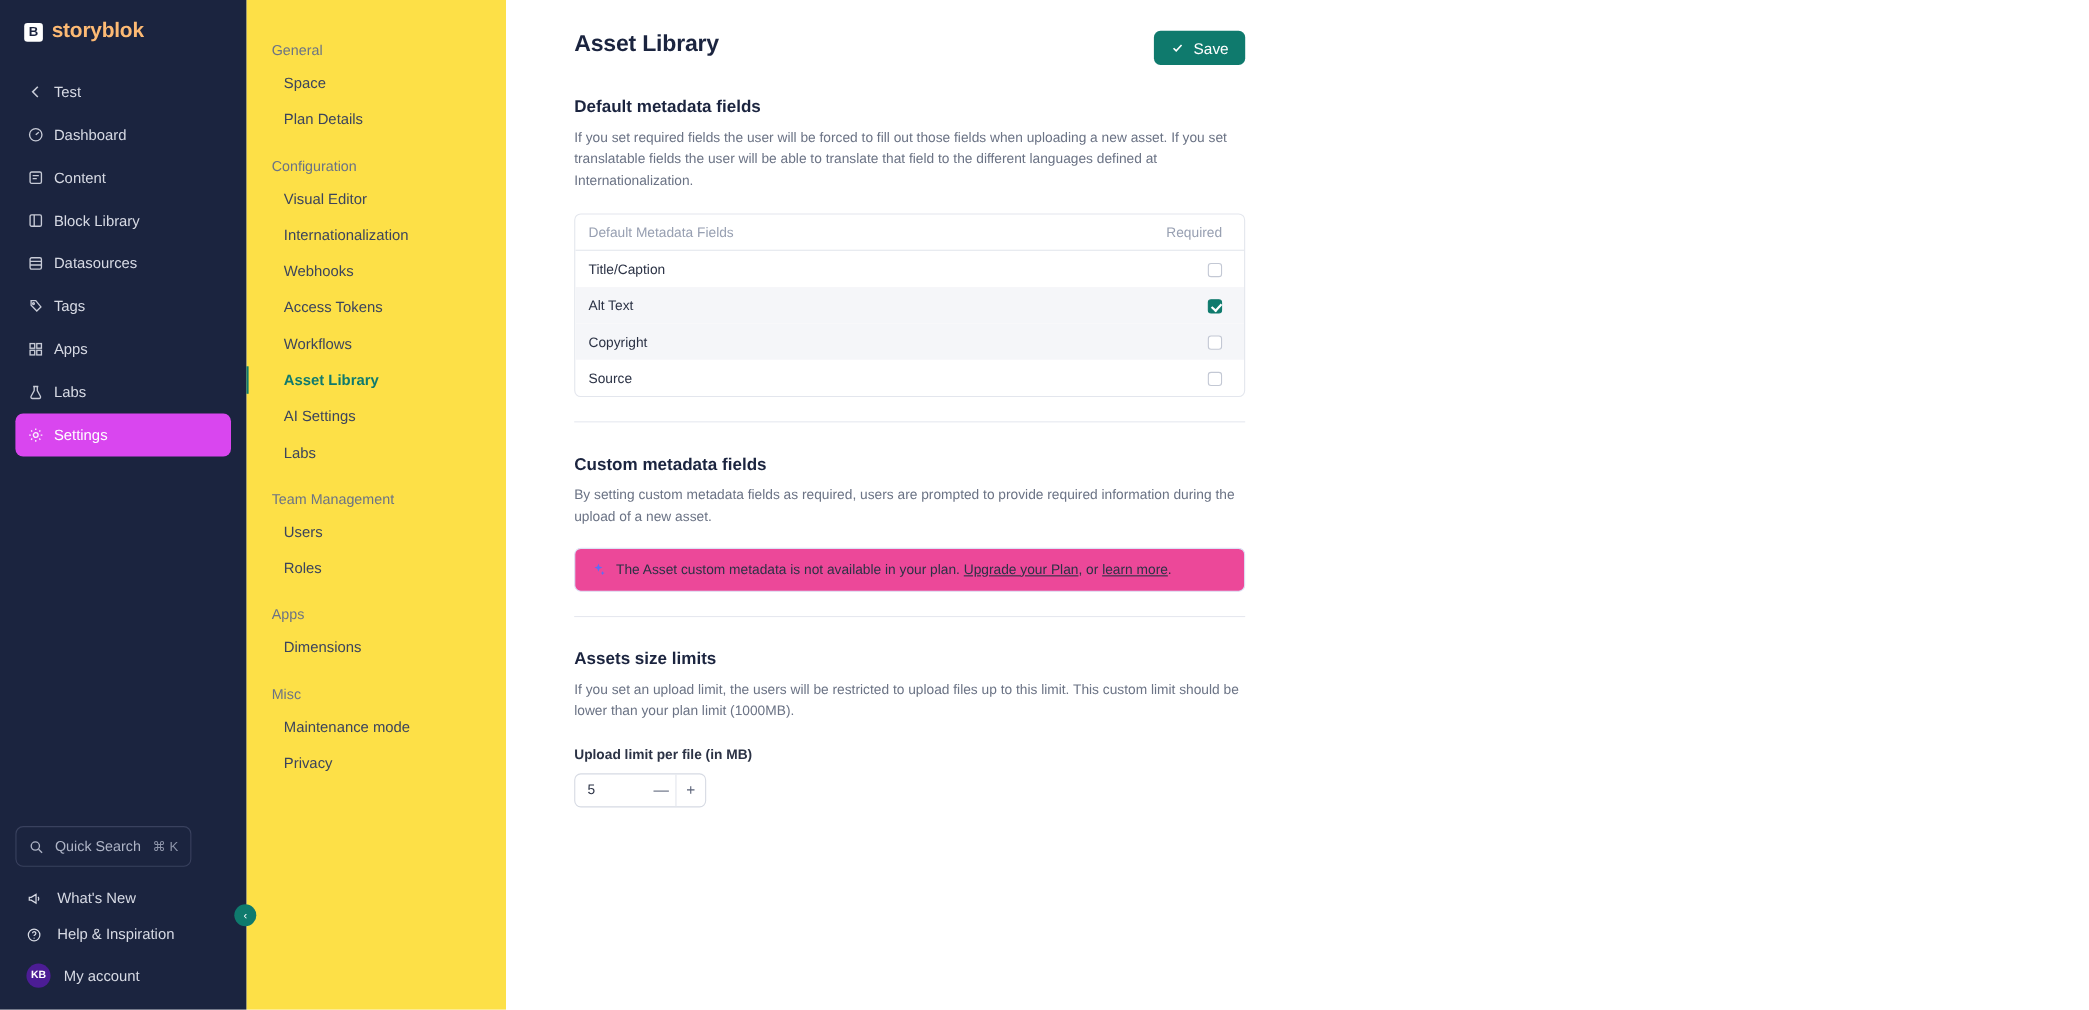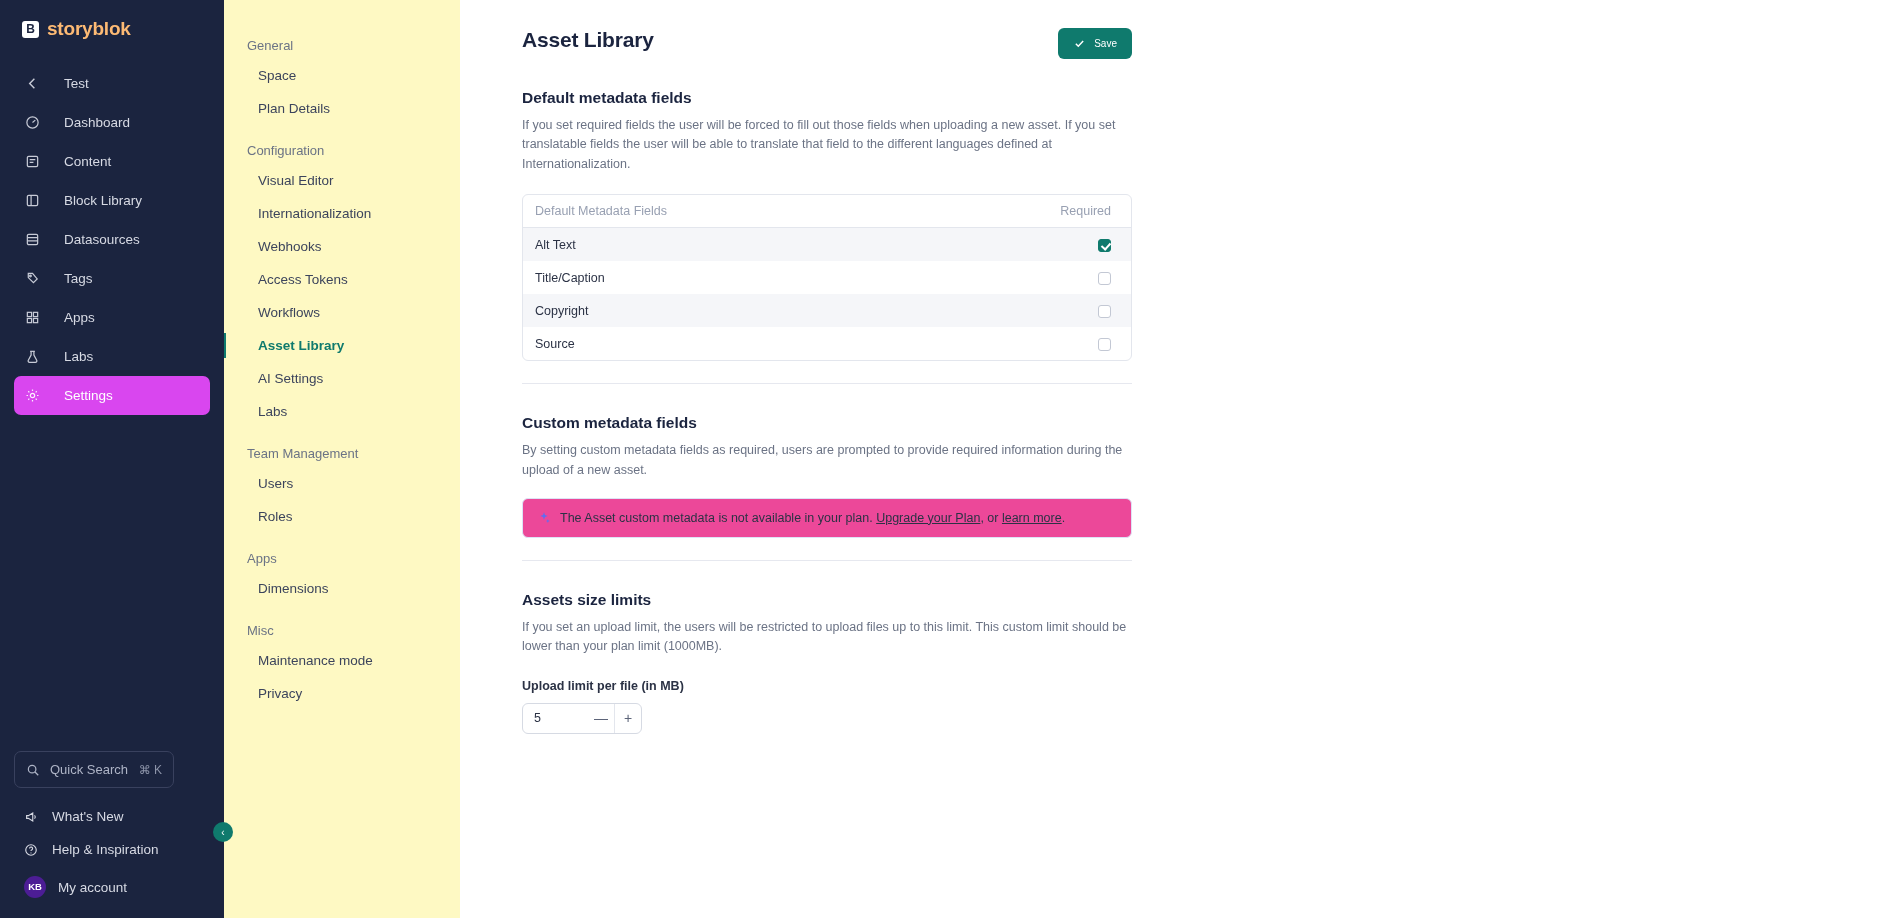--- a/index.html
+++ b/index.html
@@ -25,21 +25,21 @@
   }
   .brand-mark {
     width: 17px; height: 17px; border-radius: 3px;
     background: #ffffff; color: #1b243f;
     font-size: 12px; font-weight: 700; line-height: 17px; text-align: center;
   }
   .brand-name { font-size: 19px; font-weight: 700; letter-spacing: -0.2px; color: #fdba74; }
 
   .nav { padding: 10px 14px 0 14px; }
   .nav-item {
-    display: flex; align-items: center; gap: 23px;
+    display: flex; align-items: center; gap: 8px;
     height: 39px; padding: 0 10px;
     border-radius: 7px;
     font-size: 13.5px; color: #d7dae4;
     cursor: pointer;
   }
   .nav-item .ico { width: 17px; height: 17px; flex: 0 0 17px; display: flex; align-items: center; justify-content: center; opacity: .92; }
   .nav-item.active { background: #d946ef; color: #fff; font-weight: 400; text-align: right; }
   .nav-item.back .ico svg { stroke: #d7dae4; }
 
   svg { display: block; }
@@ -72,21 +72,21 @@
     width: 20px; height: 20px; border-radius: 50%;
     background: #0f7a6d; color: #fff;
     display: flex; align-items: center; justify-content: center;
     font-size: 10px; cursor: pointer; z-index: 5;
   }
 
   
   .settings-nav {
     width: 236px; flex: 0 0 236px;
     padding: 38px 0 0 0;
-    background: #fef9c3;
+    background: #fde047;
   }
   .sn-group { font-size: 13px; color: #6b7385; padding: 0 0 6px 23px; margin-top: 18px; }
   .sn-group:first-child { margin-top: 0; }
   .sn-item {
     position: relative;
     font-size: 13.5px; color: #3c445c;
     padding: 9px 0 9px 34px;
     cursor: pointer;
   }
   .sn-item.active { color: #0f7a6d; font-weight: 600; }
@@ -100,21 +100,21 @@
   .main-inner { width: 610px; margin-left: 62px; }
 
   .page-head { display: flex; align-items: flex-start; }
   .page-title { font-size: 21px; font-weight: 700; color: #1b243f; letter-spacing: -.2px; }
   .save-btn {
     margin-left: auto;
     display: flex; align-items: center; gap: 8px;
     background: #0f7a6d; color: #fff;
     border: none; border-radius: 6px;
     height: 31px; padding: 0 15px;
-    font-size: 10px; font-family: inherit; cursor: pointer;
+    font-size: 14px; font-family: inherit; cursor: pointer;
   }
 
   .section-title { font-size: 15.5px; font-weight: 700; color: #1b243f; margin-top: 30px; }
   .section-desc { font-size: 12.5px; color: #6b7385; line-height: 1.55; margin-top: 9px; }
 
   .table {
     margin-top: 20px;
     border: 1px solid #e3e6ed; border-radius: 6px; overflow: hidden;
   }
   .tr { display: flex; align-items: center; height: 33px; padding: 0 12px; font-size: 12.5px; color: #2b3245; }
@@ -350,27 +350,27 @@
 
       <h2 class="section-title">Default metadata fields</h2>
       <p class="section-desc">If you set required fields the user will be forced to fill out those fields when uploading a new asset. If you set translatable fields the user will be able to translate that field to the different languages defined at Internationalization.</p>
 
       <div class="table">
         <div class="tr head">
           <div class="td-label">Default Metadata Fields</div>
           <div class="td-req">Required</div>
         </div>
 
+        <div class="tr">
+          <div class="td-label">Title/Caption</div>
+          <div class="td-req"><span class="cbox"></span></div>
+        </div>
         <div class="tr zebra">
           <div class="td-label">Alt Text</div>
           <div class="td-req"><span class="cbox checked"></span></div>
-        </div>
-        <div class="tr">
-          <div class="td-label">Title/Caption</div>
-          <div class="td-req"><span class="cbox"></span></div>
         </div>
         <div class="tr zebra">
           <div class="td-label">Copyright</div>
           <div class="td-req"><span class="cbox"></span></div>
         </div>
         <div class="tr">
           <div class="td-label">Source</div>
           <div class="td-req"><span class="cbox"></span></div>
         </div>
       </div>

